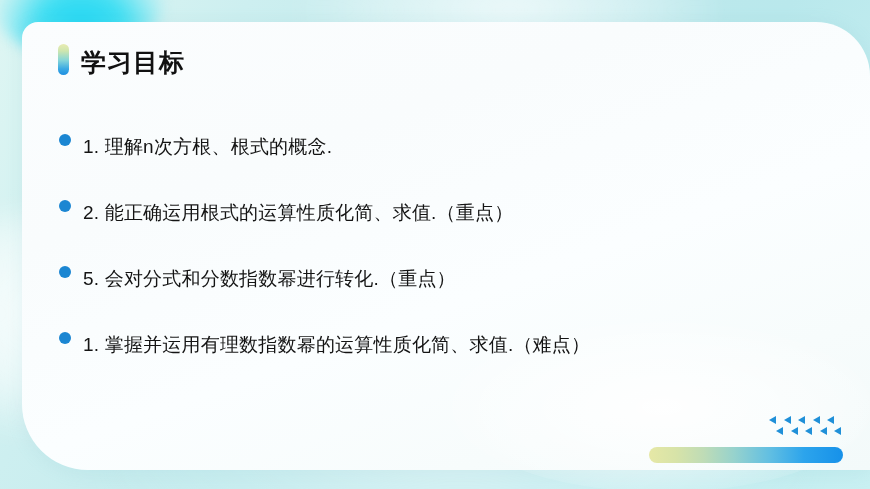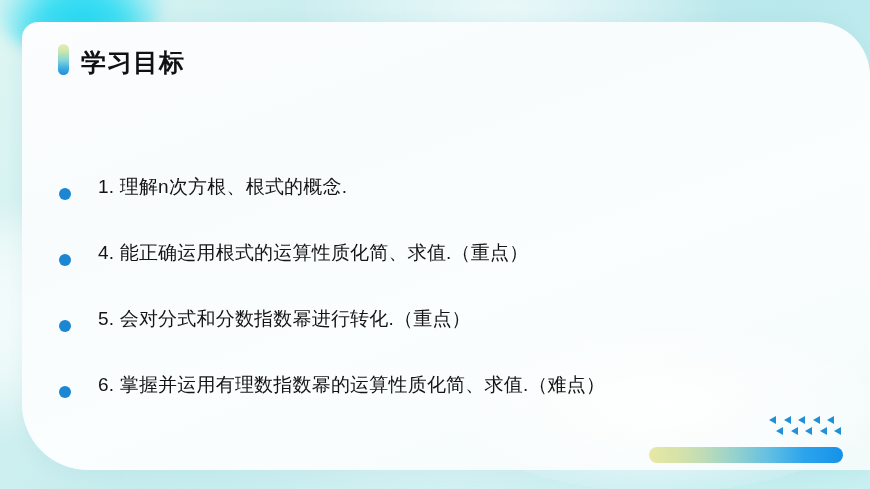--- a/index.html
+++ b/index.html
@@ -118,22 +118,22 @@
     position: absolute;
     left: 37px;
     top: 112px;
     width: 760px;
     display: flex;
     flex-direction: column;
     gap: 0px;
   }
   .obj-item {
     display: flex;
-    align-items: flex-end;
-    gap: 27px;
+    align-items: flex-start;
+    gap: 12px;
     height: 66px;
   }
   .obj-bullet {
     flex: 0 0 auto;
     width: 12px;
     height: 12px;
     border-radius: 50%;
     background: #1b86d2;
   }
   .obj-text {
@@ -198,31 +198,31 @@
 
     <div class="obj-list">
 
       <div class="obj-item">
         <span class="obj-bullet"></span>
         <span class="obj-text">1. 理解n次方根、根式的概念.</span>
       </div>
 
       <div class="obj-item">
         <span class="obj-bullet"></span>
-        <span class="obj-text">4. 能正确运用根式的运算性质化简、求值.（重点）</span>
+        <span class="obj-text">2. 能正确运用根式的运算性质化简、求值.（重点）</span>
       </div>
 
       <div class="obj-item">
         <span class="obj-bullet"></span>
         <span class="obj-text">5. 会对分式和分数指数幂进行转化.（重点）</span>
       </div>
 
       <div class="obj-item">
         <span class="obj-bullet"></span>
-        <span class="obj-text">6. 掌握并运用有理数指数幂的运算性质化简、求值.（难点）</span>
+        <span class="obj-text">1. 掌握并运用有理数指数幂的运算性质化简、求值.（难点）</span>
       </div>
 
     </div>
 
     <div class="arrow-cluster">
       <div class="arrow-row r1">
         <span class="arrow"></span>
         <span class="arrow"></span>
         <span class="arrow"></span>
         <span class="arrow"></span>

